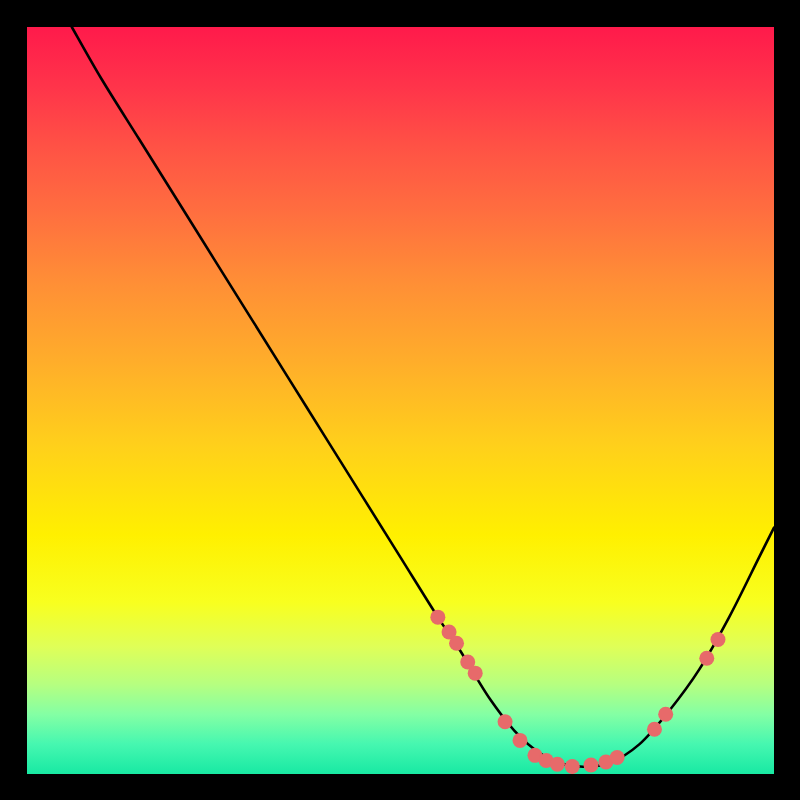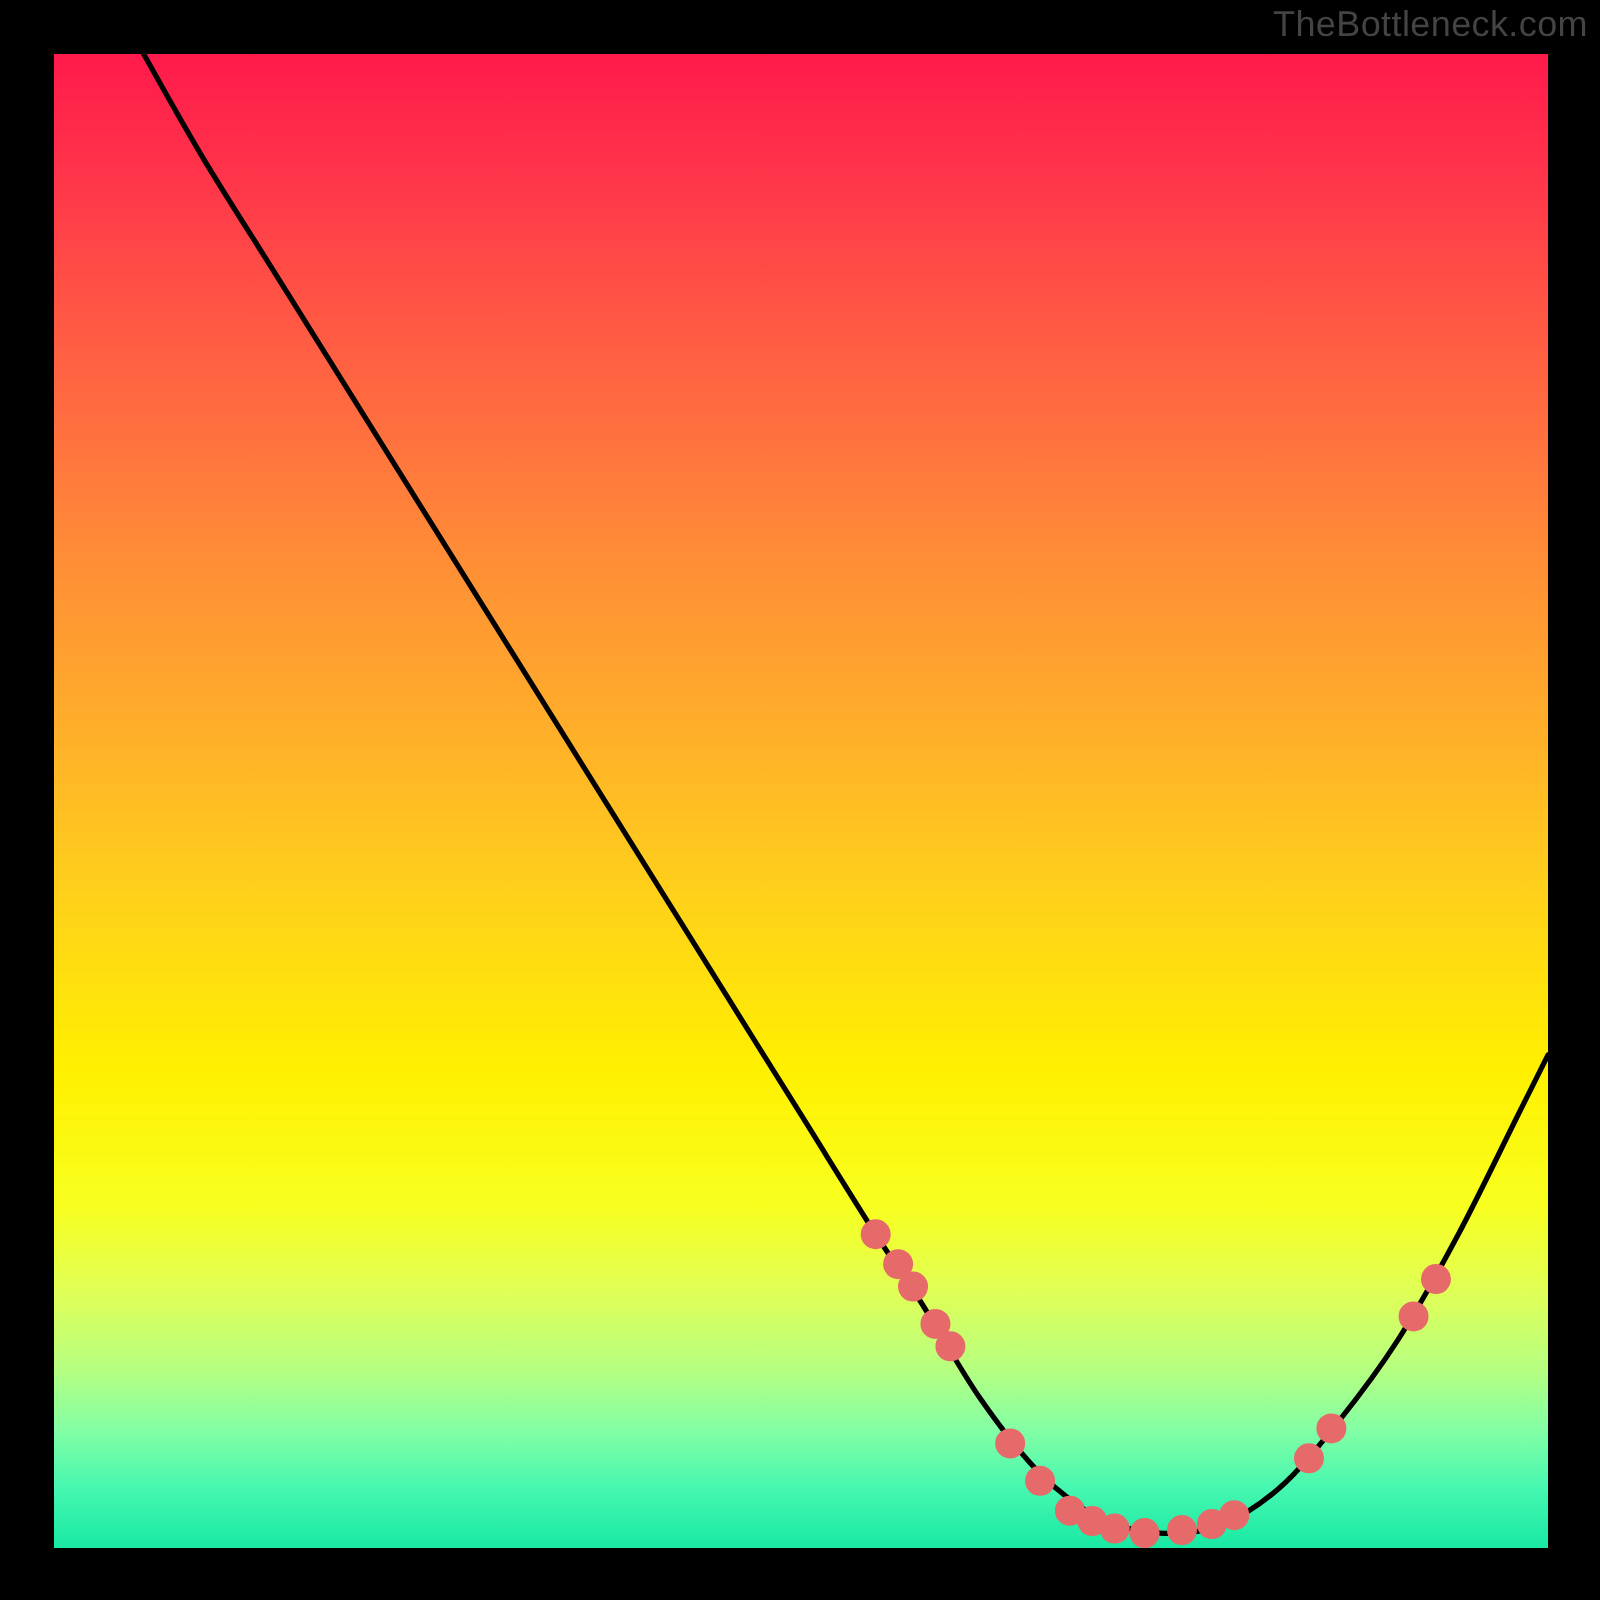--- a/index.html
+++ b/index.html
@@ -86,14 +86,13 @@
           <circle cx="578.9250000000001" cy="735.048" r="7.5" fill="#e76a6a"></circle>
           <circle cx="590.13" cy="730.566" r="7.5" fill="#e76a6a"></circle>
           <circle cx="627.48" cy="702.18" r="7.5" fill="#e76a6a"></circle>
           <circle cx="638.685" cy="687.24" r="7.5" fill="#e76a6a"></circle>
           <circle cx="679.77" cy="631.215" r="7.5" fill="#e76a6a"></circle>
           <circle cx="690.975" cy="612.54" r="7.5" fill="#e76a6a"></circle>
         </g>
     </svg>
   </div>
 
-  <div class="watermark">TheBottleneck.com</div>
 </div>
 
 </body></html>

